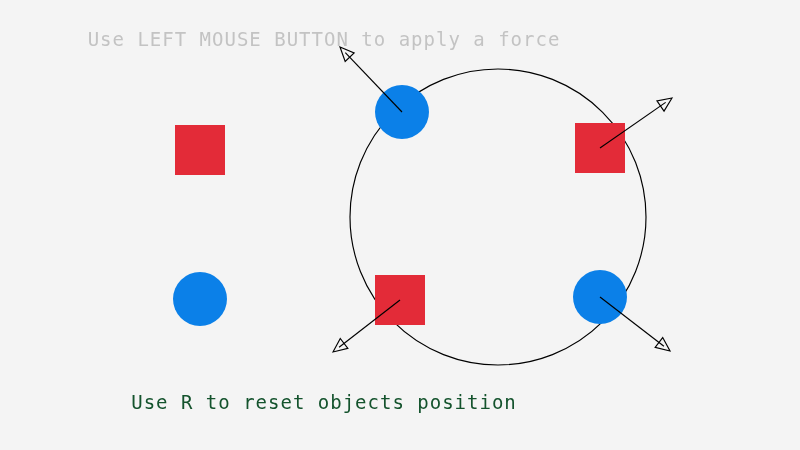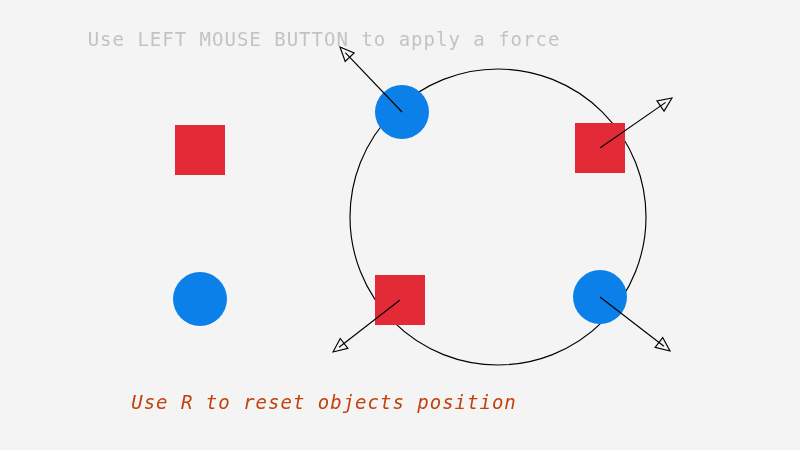--- a/index.html
+++ b/index.html
@@ -78,15 +78,15 @@
         </g>
         <g>
           <line x1="600" y1="297" x2="663.9032766321612" y2="346.296813401953" stroke="#000000" stroke-width="1.15"></line>
           <polygon points="670,351 655.1280670055021,347.35780162440807 662.7020298387206,337.53970165542097" fill="none" stroke="#000000" stroke-width="1.15" stroke-linejoin="miter"></polygon>
         </g>
       </g>
   </svg>
 
   <div class="hint" id="hint-top" style="color: rgb(195, 195, 195);">Use LEFT MOUSE BUTTON to apply a force</div>
 
-  <div class="hint" id="hint-bottom" style="color: #c2410c; font-style: italic;">Use R to reset objects position</div>
+  <div class="hint" id="hint-bottom" style="color: #14532d;">Use R to reset objects position</div>
 
 </div>
 
 </body></html>

